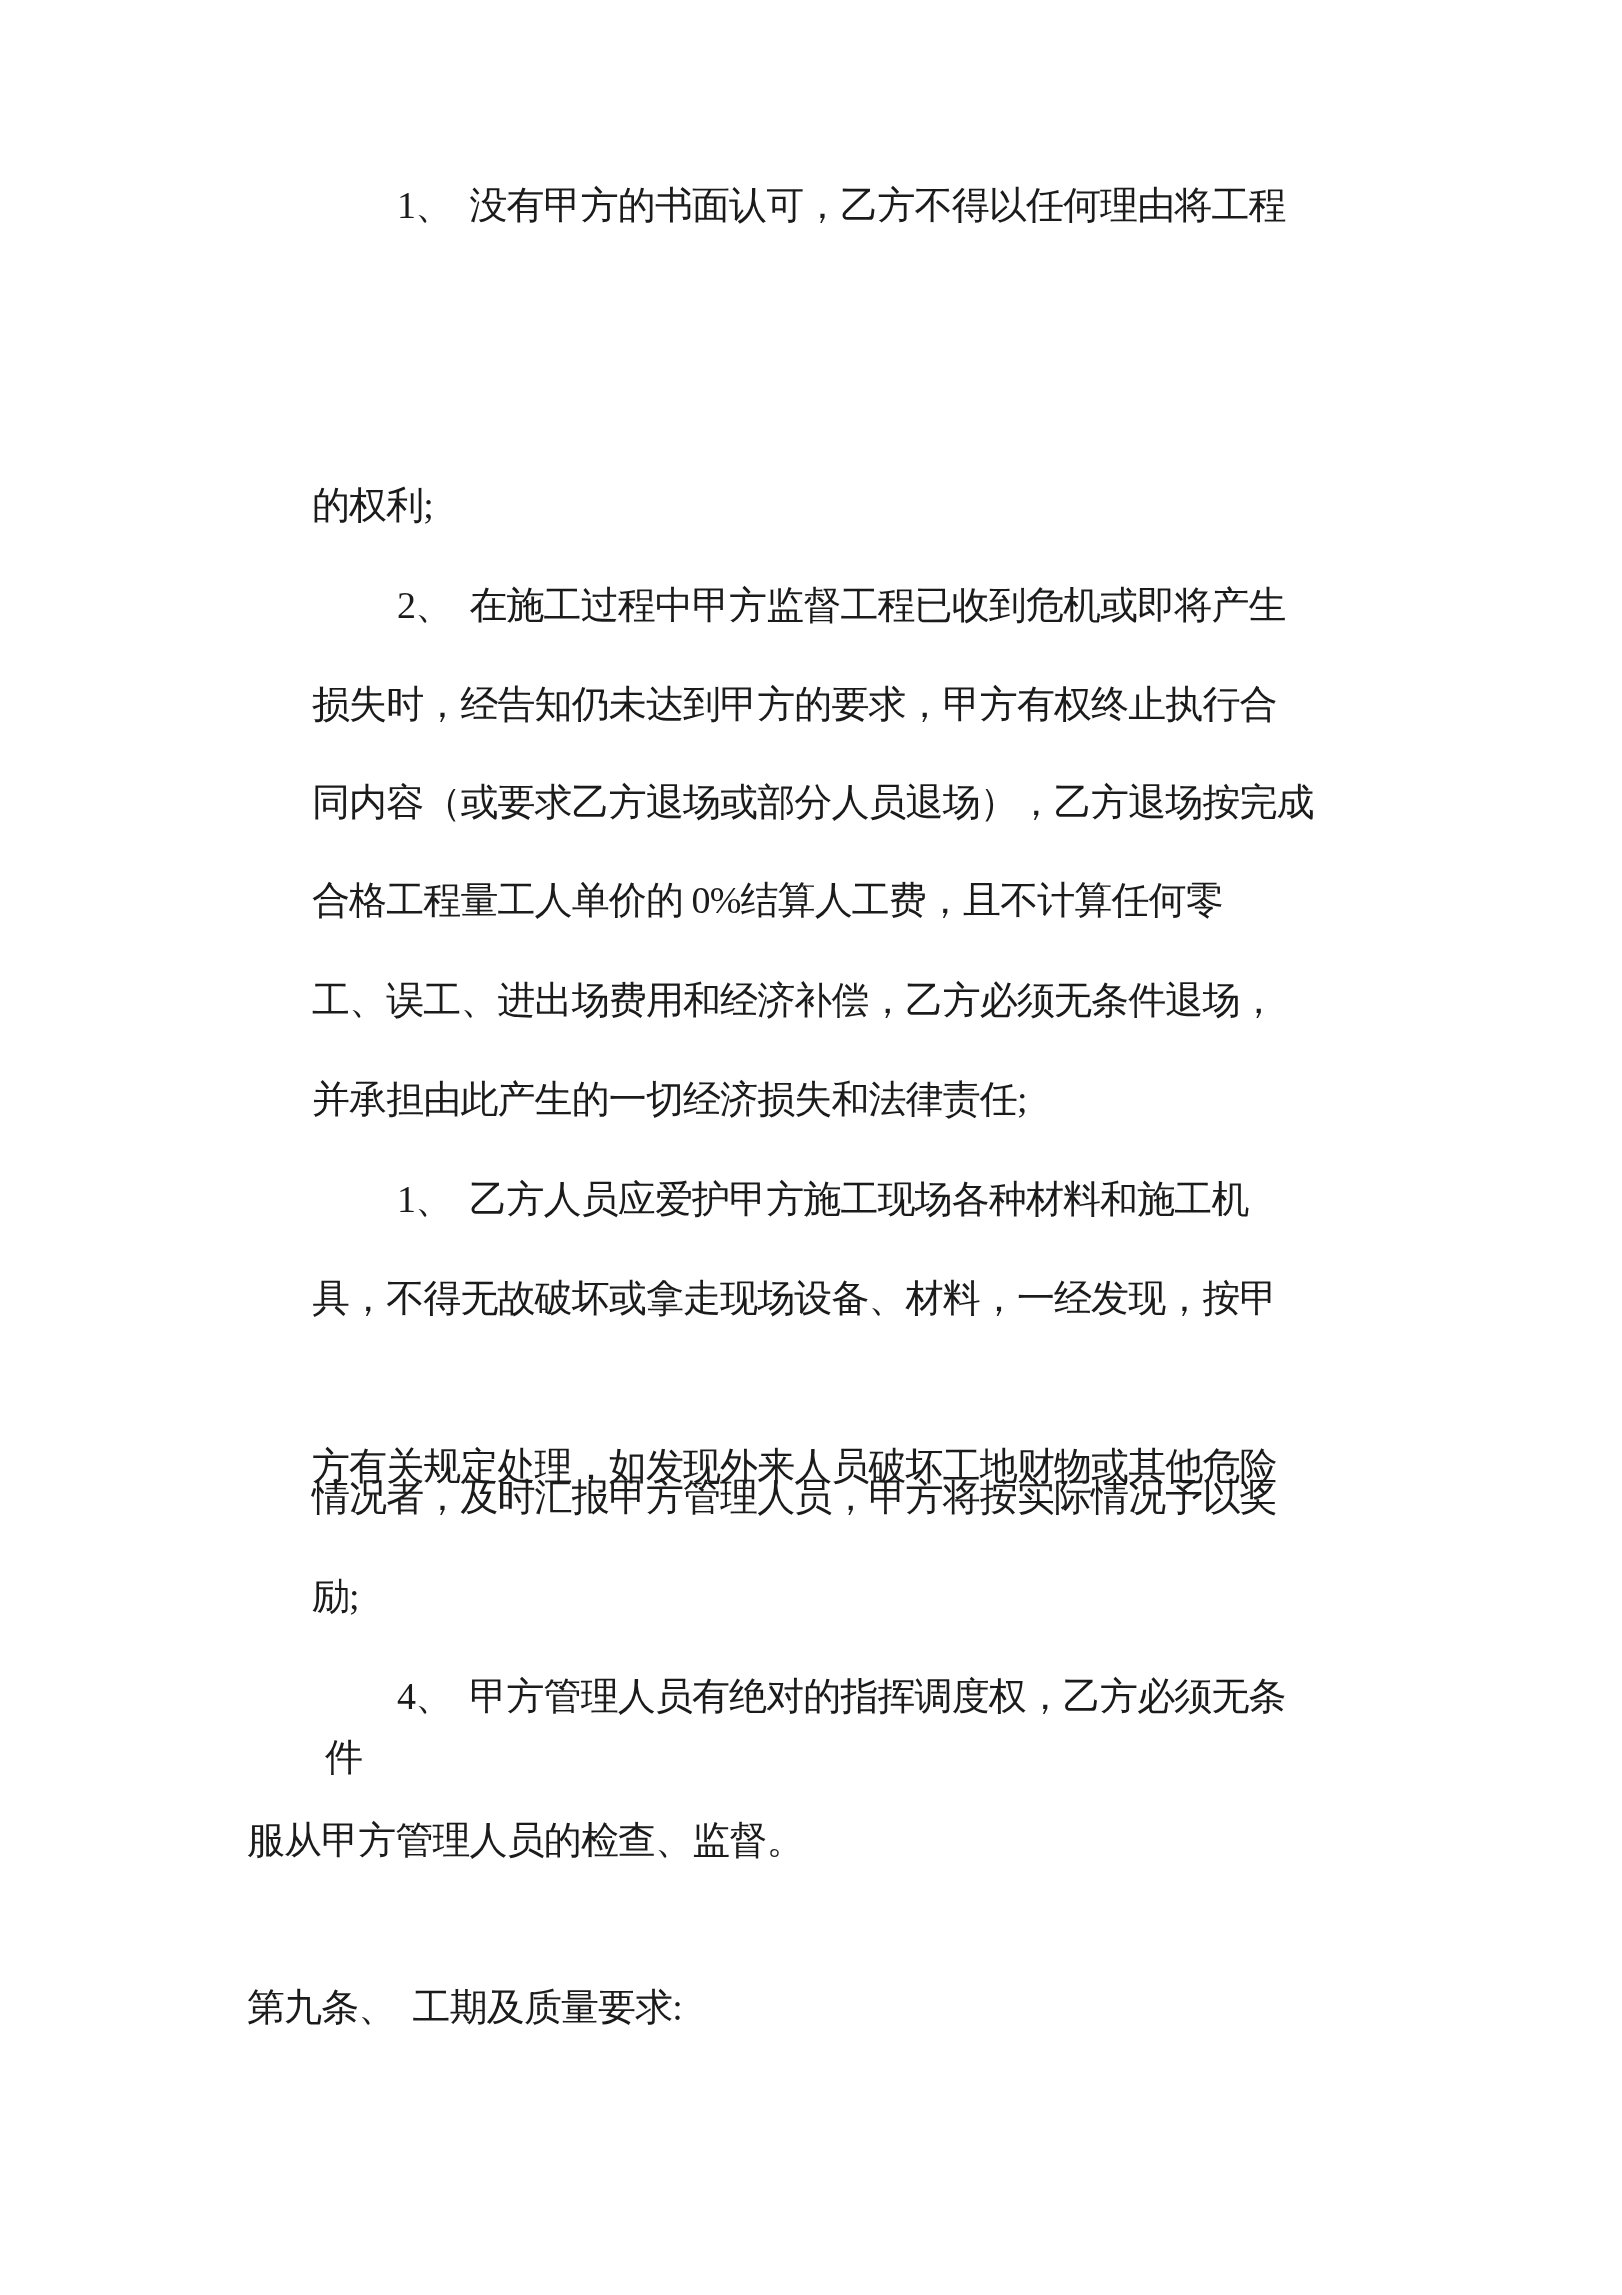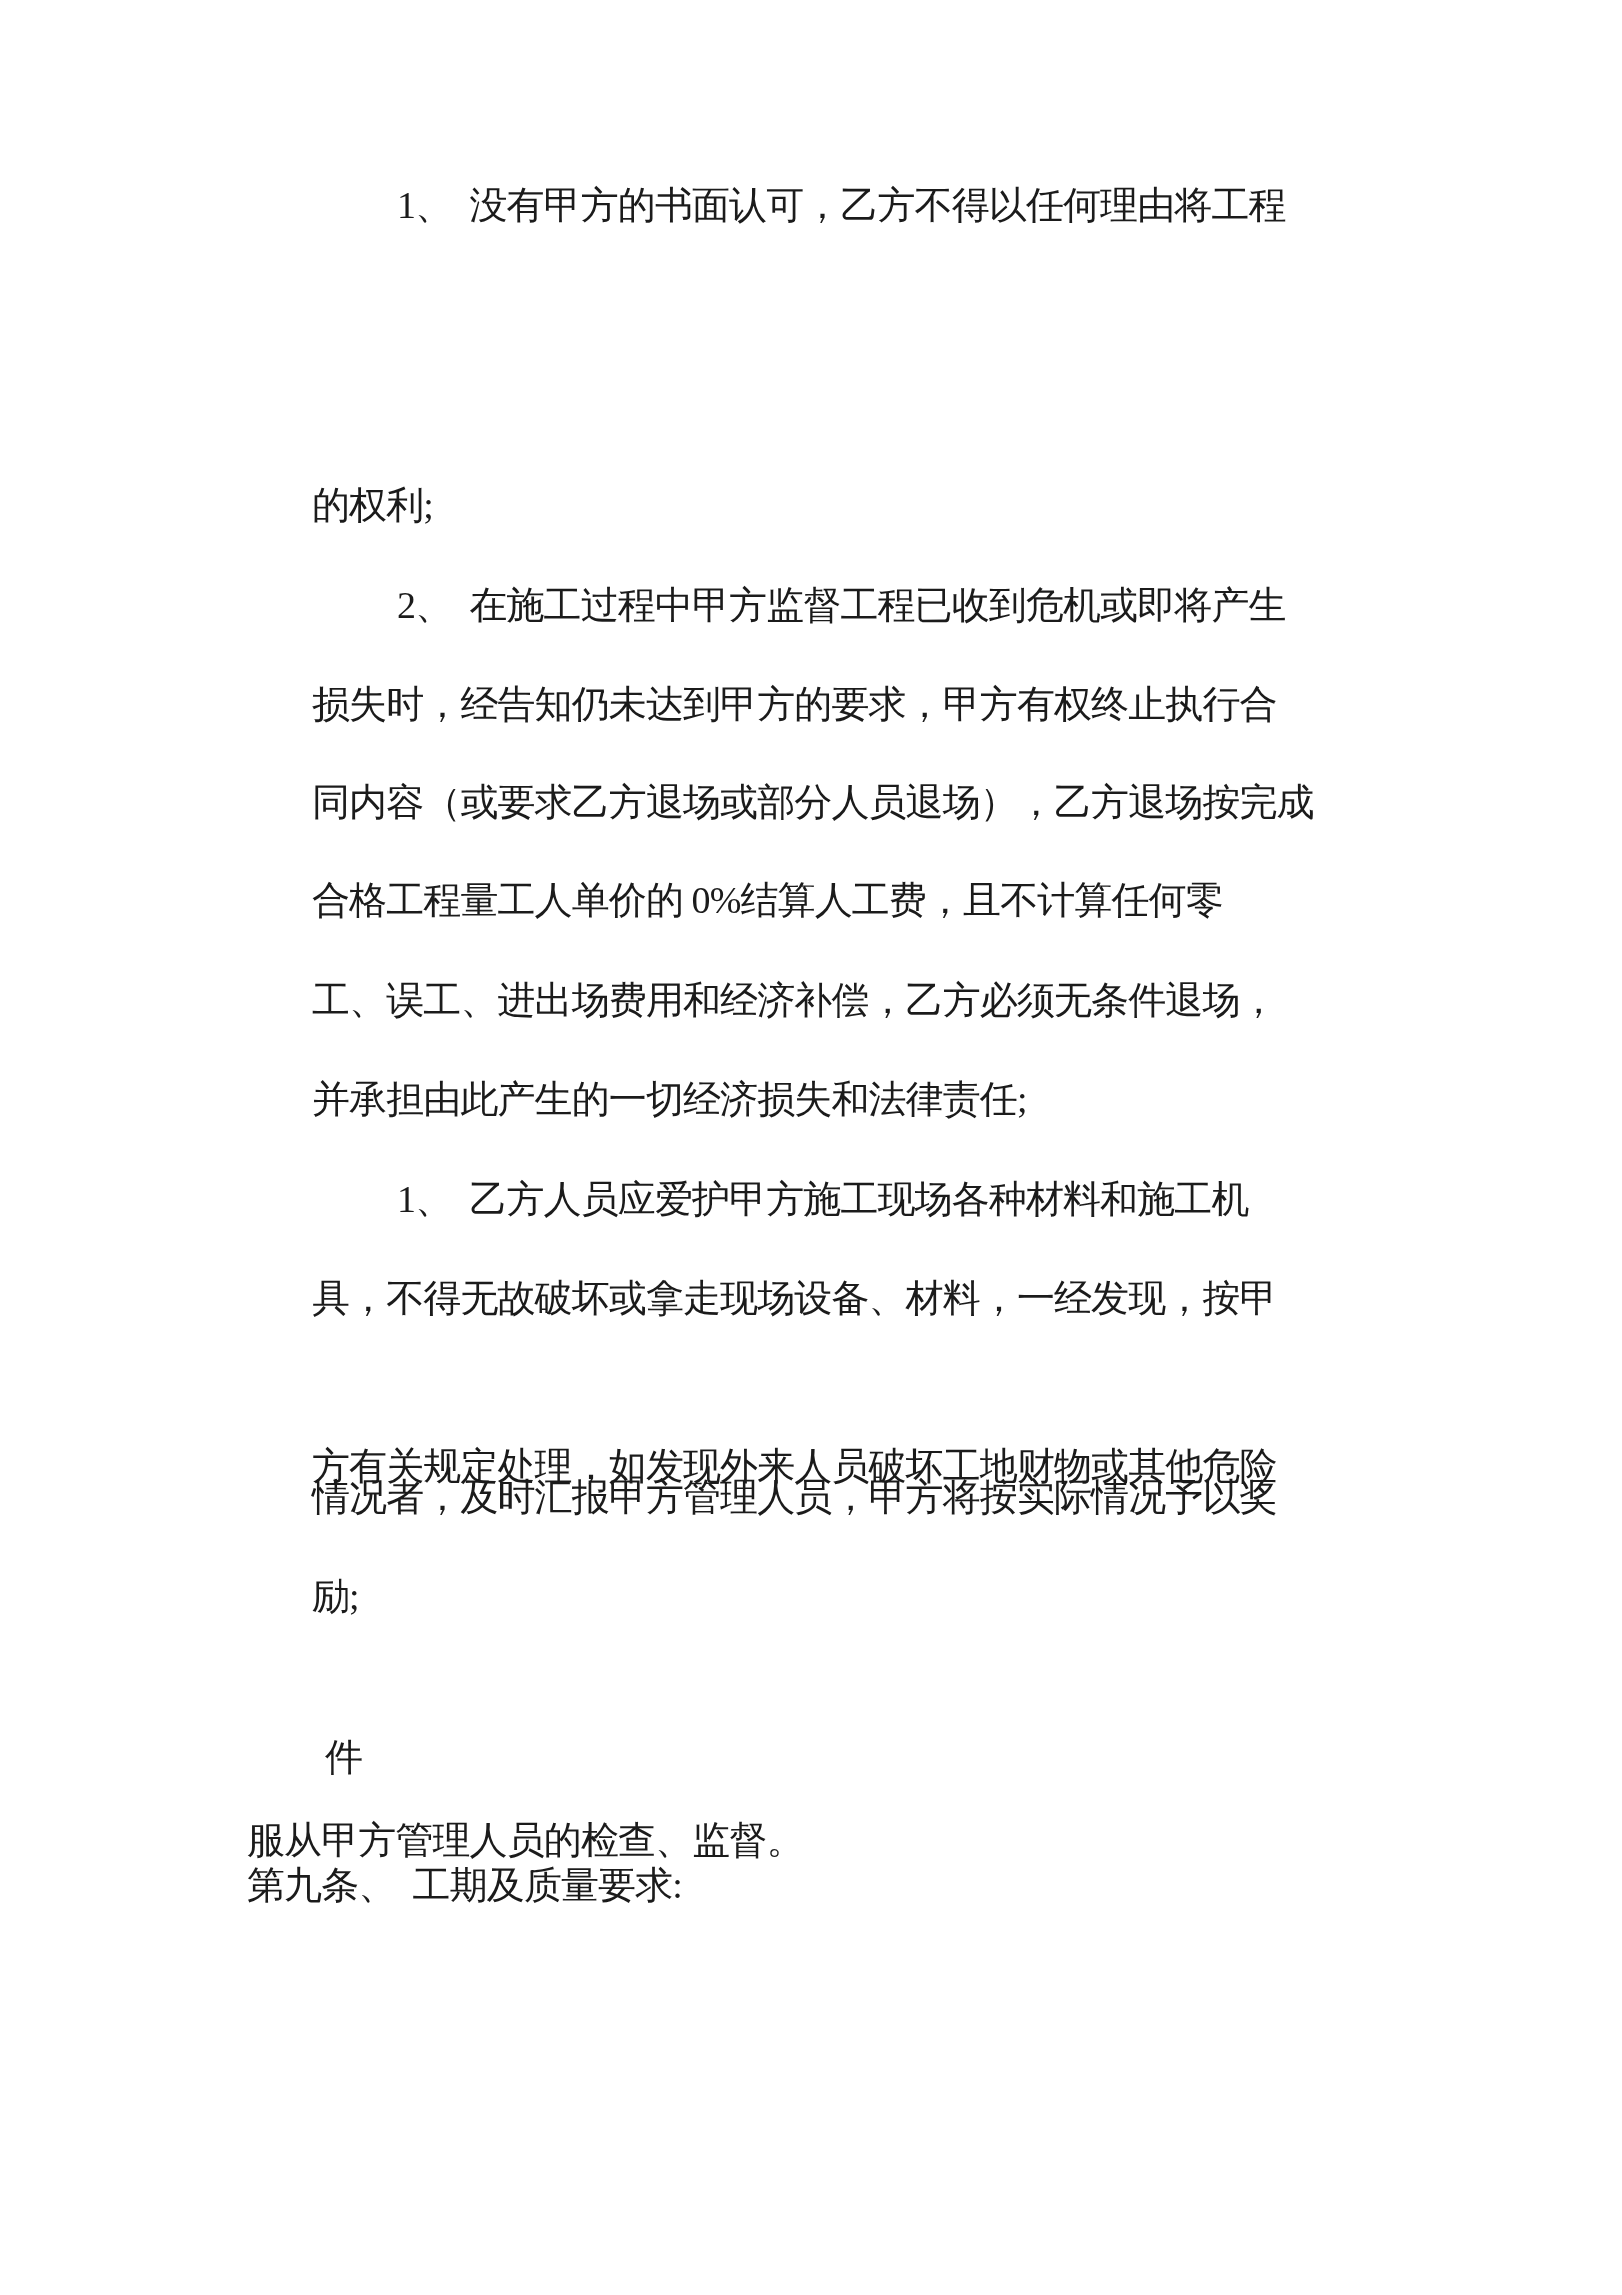--- a/index.html
+++ b/index.html
@@ -40,17 +40,18 @@
   <div class="line indent-body" style="top: 685px;">损失时，经告知仍未达到甲方的要求，甲方有权终止执行合</div>
   <div class="line indent-body" style="top: 783px;">同内容（或要求乙方退场或部分人员退场），乙方退场按完成</div>
   <div class="line indent-body" style="top: 881px;">合格工程量工人单价的 0%结算人工费，且不计算任何零</div>
   <div class="line indent-body" style="top: 981px;">工、误工、进出场费用和经济补偿，乙方必须无条件退场，</div>
   <div class="line indent-body" style="top: 1080px;">并承担由此产生的一切经济损失和法律责任;</div>
   <div class="line indent-item" style="top: 1180px;">1、  乙方人员应爱护甲方施工现场各种材料和施工机</div>
   <div class="line indent-body" style="top: 1279px; text-align: right;">具，不得无故破坏或拿走现场设备、材料，一经发现，按甲</div>
   <div class="line indent-body" style="top: 1447px;">方有关规定处理，如发现外来人员破坏工地财物或其他危险</div>
   <div class="line indent-body" style="top: 1478px;">情况者，及时汇报甲方管理人员，甲方将按实际情况予以奖</div>
   <div class="line indent-body" style="top: 1577px;">励;</div>
+  <div class="line indent-item" style="top: 1677px;">4、  甲方管理人员有绝对的指挥调度权，乙方必须无条</div>
   <div class="line indent-orphan" style="top: 1738px;">件</div>
   <div class="line indent-outer" style="top: 1821px;">服从甲方管理人员的检查、监督。</div>
-  <div class="line indent-outer" style="top: 1866px;">第九条、  工期及质量要求:</div>
+  <div class="line indent-outer" style="top: 1988px;">第九条、  工期及质量要求:</div>
 </div>
 
 
 </body></html>

